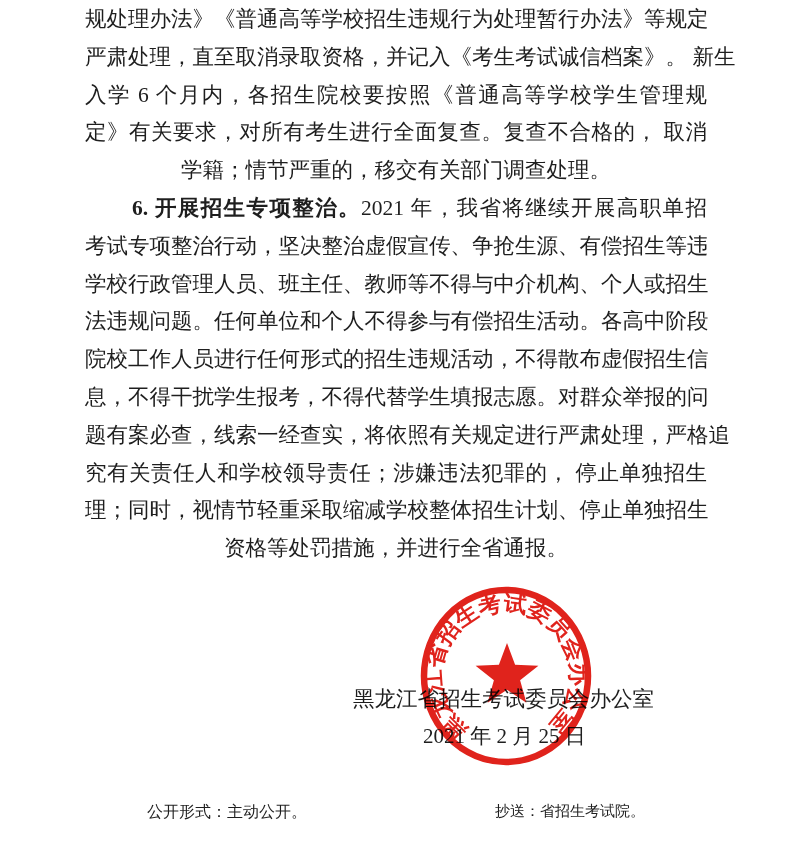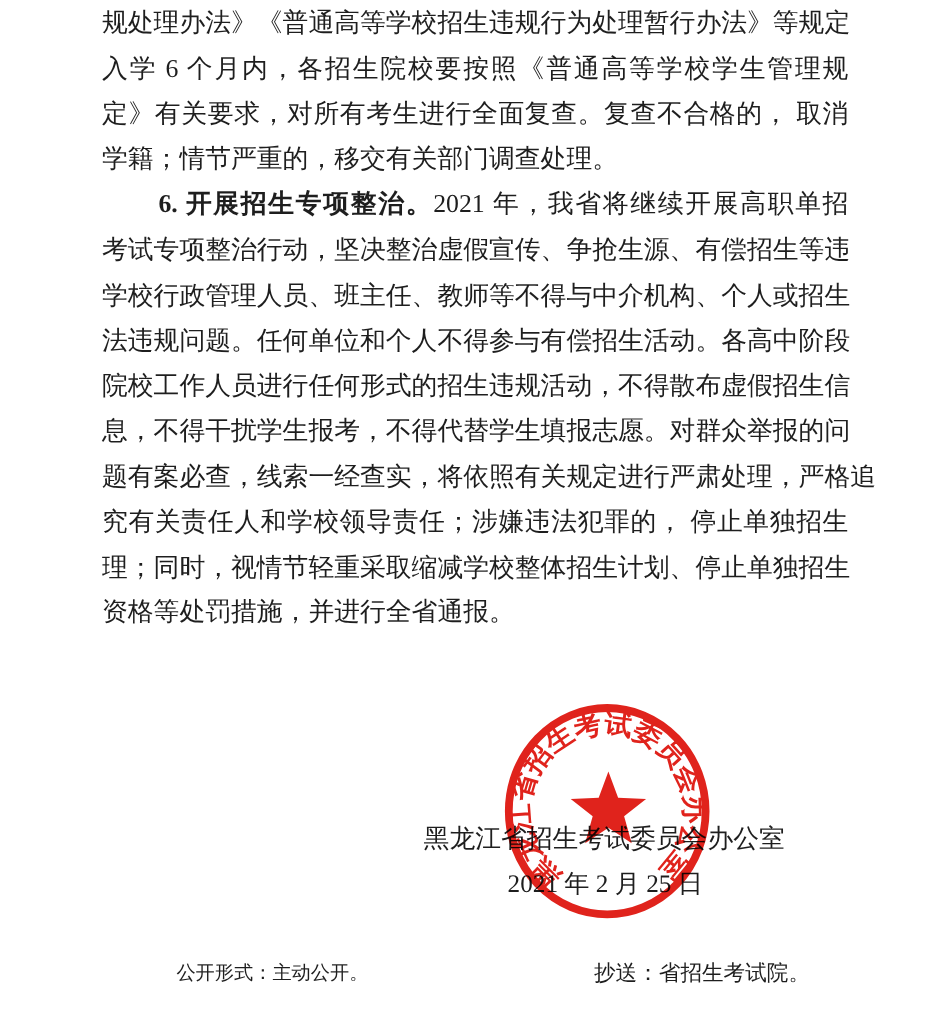--- a/index.html
+++ b/index.html
@@ -22,21 +22,21 @@
   .line {
     font-size: 21.5px;
     line-height: 37.8px;
     height: 37.8px;
     white-space: nowrap;
     text-align: justify;
     text-align-last: justify;
     color: #1e1e1e;
   }
   .line.no-just {
-    text-align: left;
+    text-align: center;
     text-align-last: auto;
   }
   .line.indent {
     padding-left: 47px;
     box-sizing: border-box;
   }
   .line .bold { font-weight: bold; }
   .signature {
     position: absolute;
     left: 353px;
@@ -61,21 +61,21 @@
     left: 147px;
     top: 799px;
     font-size: 16px;
     line-height: 25px;
     white-space: nowrap;
   }
   .footer-right {
     position: absolute;
     left: 495px;
     top: 799px;
-    font-size: 18px;
+    font-size: 15px;
     line-height: 25px;
     white-space: nowrap;
   }
   .seal {
     position: absolute;
     left: 418px;
     top: 584px;
     width: 176px;
     height: 184px;
     mix-blend-mode: multiply;
@@ -89,20 +89,21 @@
     font-size: 22px;
   }
 </style>
 </head>
 <body>
 
 <div class="page">
 
   <div class="body-text">
     <div class="line">规处理办法》《普通高等学校招生违规行为处理暂行办法》等规定</div>
+    <div class="line">严肃处理，直至取消录取资格，并记入《考生考试诚信档案》。 新生</div>
     <div class="line">入学 6 个月内，各招生院校要按照《普通高等学校学生管理规</div>
     <div class="line">定》有关要求，对所有考生进行全面复查。复查不合格的， 取消</div>
     <div class="line no-just">学籍；情节严重的，移交有关部门调查处理。</div>
     <div class="line indent"><span class="bold">6. 开展招生专项整治。</span><span>2021 年，我省将继续开展高职单招</span></div>
     <div class="line">考试专项整治行动，坚决整治虚假宣传、争抢生源、有偿招生等违</div>
     <div class="line">学校行政管理人员、班主任、教师等不得与中介机构、个人或招生</div>
     <div class="line">法违规问题。任何单位和个人不得参与有偿招生活动。各高中阶段</div>
     <div class="line">院校工作人员进行任何形式的招生违规活动，不得散布虚假招生信</div>
     <div class="line">息，不得干扰学生报考，不得代替学生填报志愿。对群众举报的问</div>
     <div class="line">题有案必查，线索一经查实，将依照有关规定进行严肃处理，严格追</div>

